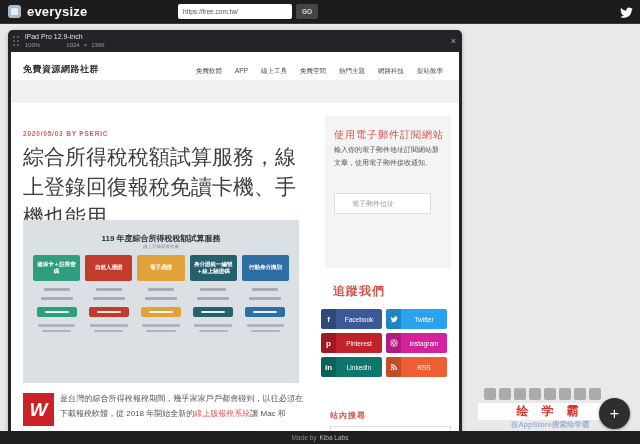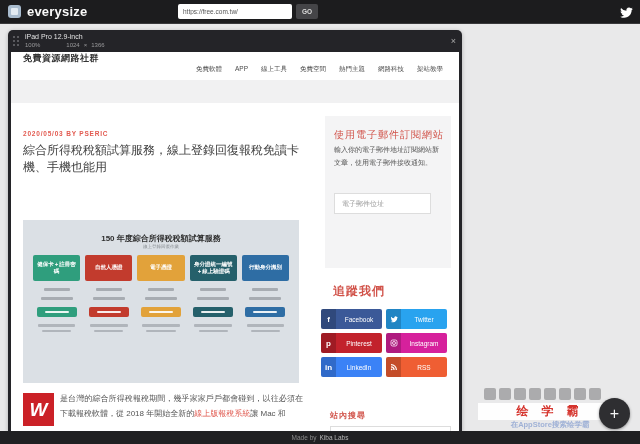--- a/index.html
+++ b/index.html
@@ -25,27 +25,27 @@
   .drag-handle { position:absolute; left:5px; top:6px; display:grid; grid-template-columns:2px 2px; gap:2px; }
   .drag-handle i { width:2px; height:2px; border-radius:50%; background:#6d6d70; }
   .dev-name { position:absolute; left:17px; top:3px; font-size:7px; color:#e2e2e2; }
   .dev-meta { position:absolute; left:17px; top:12px; font-size:6px; color:#9a9a9c; display:flex; align-items:center; }
   .dev-zoom { margin-right:26px; }
   .dev-x { margin:0 4px; }
   .frame-close { position:absolute; right:6px; top:5px; font-size:9px; color:#aaa; line-height:12px; }
 
   
   .site { position:absolute; left:3px; right:3px; top:22px; bottom:0; background:#fff; overflow:hidden; }
-  .site-nav { position:absolute; left:0; top:0; width:448px; height:24px; background:#fff; display:flex; align-items:flex-start;flex-direction:column; }
+  .site-nav { position:absolute; left:0; top:0; width:448px; height:24px; background:#fff; display:flex; align-items:flex-end; }
   .brand { margin-left:12px; font-size:9px; font-weight:bold; color:#333; letter-spacing:.5px; }
   .nav-items { margin-left:auto; padding-right:16px; display:flex; gap:13px; font-size:6.5px; color:#4a4a4a; }
   .gray-band { position:absolute; left:0; top:28px; width:448px; height:23px; background:#f1f1f2; }
 
   .post-meta { position:absolute; left:12px; top:78px; font-size:6.5px; font-weight:bold; color:#e25a50; letter-spacing:.8px; }
-  .post-title { position:absolute; left:12px; top:90px; width:292px; font-size:12px; color:#3e3e3e; line-height:1.42; }
+  .post-title { position:absolute; left:12px; top:90px; width:292px; font-size:21px; color:#3e3e3e; line-height:1.42; }
 
   
   .infographic { position:absolute; left:12px; top:168px; width:276px; height:163px; background:#dbe0e5; }
   .ig-title { position:absolute; top:13px; width:100%; text-align:center; font-size:8px; font-weight:bold; color:#2f2f2f; }
   .ig-sub { position:absolute; top:24px; width:100%; text-align:center; font-size:4.5px; color:#8a8f94; }
   .ig-cols { position:absolute; left:10px; right:10px; top:35px; display:flex; gap:5px; }
   .ig-col { flex:1; display:flex; flex-direction:column; align-items:center; }
   .ig-box { width:100%; height:26px; border-radius:2px; color:#fff; font-size:5.5px; font-weight:bold;
     display:flex; align-items:center; justify-content:center; text-align:center; line-height:1.35; padding:0 3px; }
   .ig-bar { height:3px; border-radius:1px; background:#a7acb2; }
@@ -58,21 +58,21 @@
     line-height:1.9; text-align:justify; }
   .dropcap { float:left; width:31px; height:33px; background:#cb2127; color:#fff; font-weight:bold; font-style:italic;
     font-size:19px; text-align:center; line-height:33px; margin:2px 6px 0 0; }
   .body-link { color:#e0584e; }
 
   
   .subscribe { position:absolute; left:314px; top:64px; width:126px; height:152px; background:#f4f4f5; }
   .sb-title { position:absolute; left:9px; top:12px; font-size:10px; font-weight:normal; color:#d15249; letter-spacing:1px; }
   .sb-text { position:absolute; left:9px; top:28px; width:106px; font-size:7px; color:#565656; line-height:1.8; }
   .email-input { position:absolute; left:9px; top:77px; width:97px; height:21px; background:#fff; border:1px solid #ddd;
-    font-size:7px; padding-left:7px; color:#555; font-family:inherit; }
+    font-size:7px; padding-left:17px; color:#555; font-family:inherit; }
   .email-input::placeholder { color:#999; }
   .sub-btn { position:absolute; left:9px; top:111px; width:98px; height:23px; background:#d9453c; border:none;
     border-radius:2px; color:#fff; font-size:8px; letter-spacing:2px; }
   .follow-title { position:absolute; left:322px; top:231px; font-size:12px; font-weight:bold; color:#d15249; letter-spacing:1px; }
   .social-grid { position:absolute; left:310px; top:257px; display:grid; grid-template-columns:61px 61px; gap:4px 4px; }
   .social-btn { height:20px; border-radius:2px; display:flex; align-items:center; overflow:hidden; color:#fff; }
   .social-ico { width:15px; height:20px; background:rgba(0,0,0,.18); display:flex; align-items:center; justify-content:center;
     font-size:8px; font-weight:bold; flex:none; }
   .social-ico svg { width:8px; height:8px; }
   .social-label { flex:1; text-align:center; font-size:6.5px; }
@@ -140,21 +140,21 @@
         <span>網路科技</span>
         <span>架站教學</span>
       </div>
     </div>
     <div class="gray-band"></div>
 
     <div class="post-meta">2020/05/03 BY PSERIC</div>
     <div class="post-title">綜合所得稅稅額試算服務，線上登錄回復報稅免讀卡機、手機也能用</div>
 
     <div class="infographic">
-      <div class="ig-title">150 年度綜合所得稅稅額試算服務</div>
+      <div class="ig-title">119 年度綜合所得稅稅額試算服務</div>
       <div class="ig-sub">線上登錄回復作業</div>
       <div class="ig-cols">
         <div class="ig-col">
           <div class="ig-box" style="background: rgb(47, 158, 125);">健保卡＋註冊密碼</div>
           <div class="ig-bar b1"></div>
             <div class="ig-bar b2"></div>
           <div class="ig-btn" style="background: rgb(47, 158, 125);">
               <i></i>
             </div>
           <div class="ig-bar b3"></div>
@@ -234,21 +234,21 @@
       </div>
       <div class="social-btn" style="background: rgb(214, 33, 156);">
         <span class="social-ico">
           <svg viewBox="0 0 24 24" fill="none" stroke="#fff" stroke-width="2.4">
               <rect x="3" y="3" width="18" height="18" rx="5"></rect>
               <circle cx="12" cy="12" r="4.5"></circle>
             </svg>
         </span>
         <span class="social-label">Instagram</span>
       </div>
-      <div class="social-btn" style="background: #3b82f6;">
+      <div class="social-btn" style="background: #0f766e;">
         <span class="social-ico">in</span>
         <span class="social-label">LinkedIn</span>
       </div>
       <div class="social-btn" style="background: rgb(239, 94, 51);">
         <span class="social-ico">
           <svg viewBox="0 0 24 24" fill="#fff">
               <circle cx="5" cy="19" r="2.6"></circle>
               <path d="M3 10a11 11 0 0 1 11 11h-3.6A7.4 7.4 0 0 0 3 13.6zM3 3a18 18 0 0 1 18 18h-3.6A14.4 14.4 0 0 0 3 6.6z"></path>
             </svg>
         </span>

